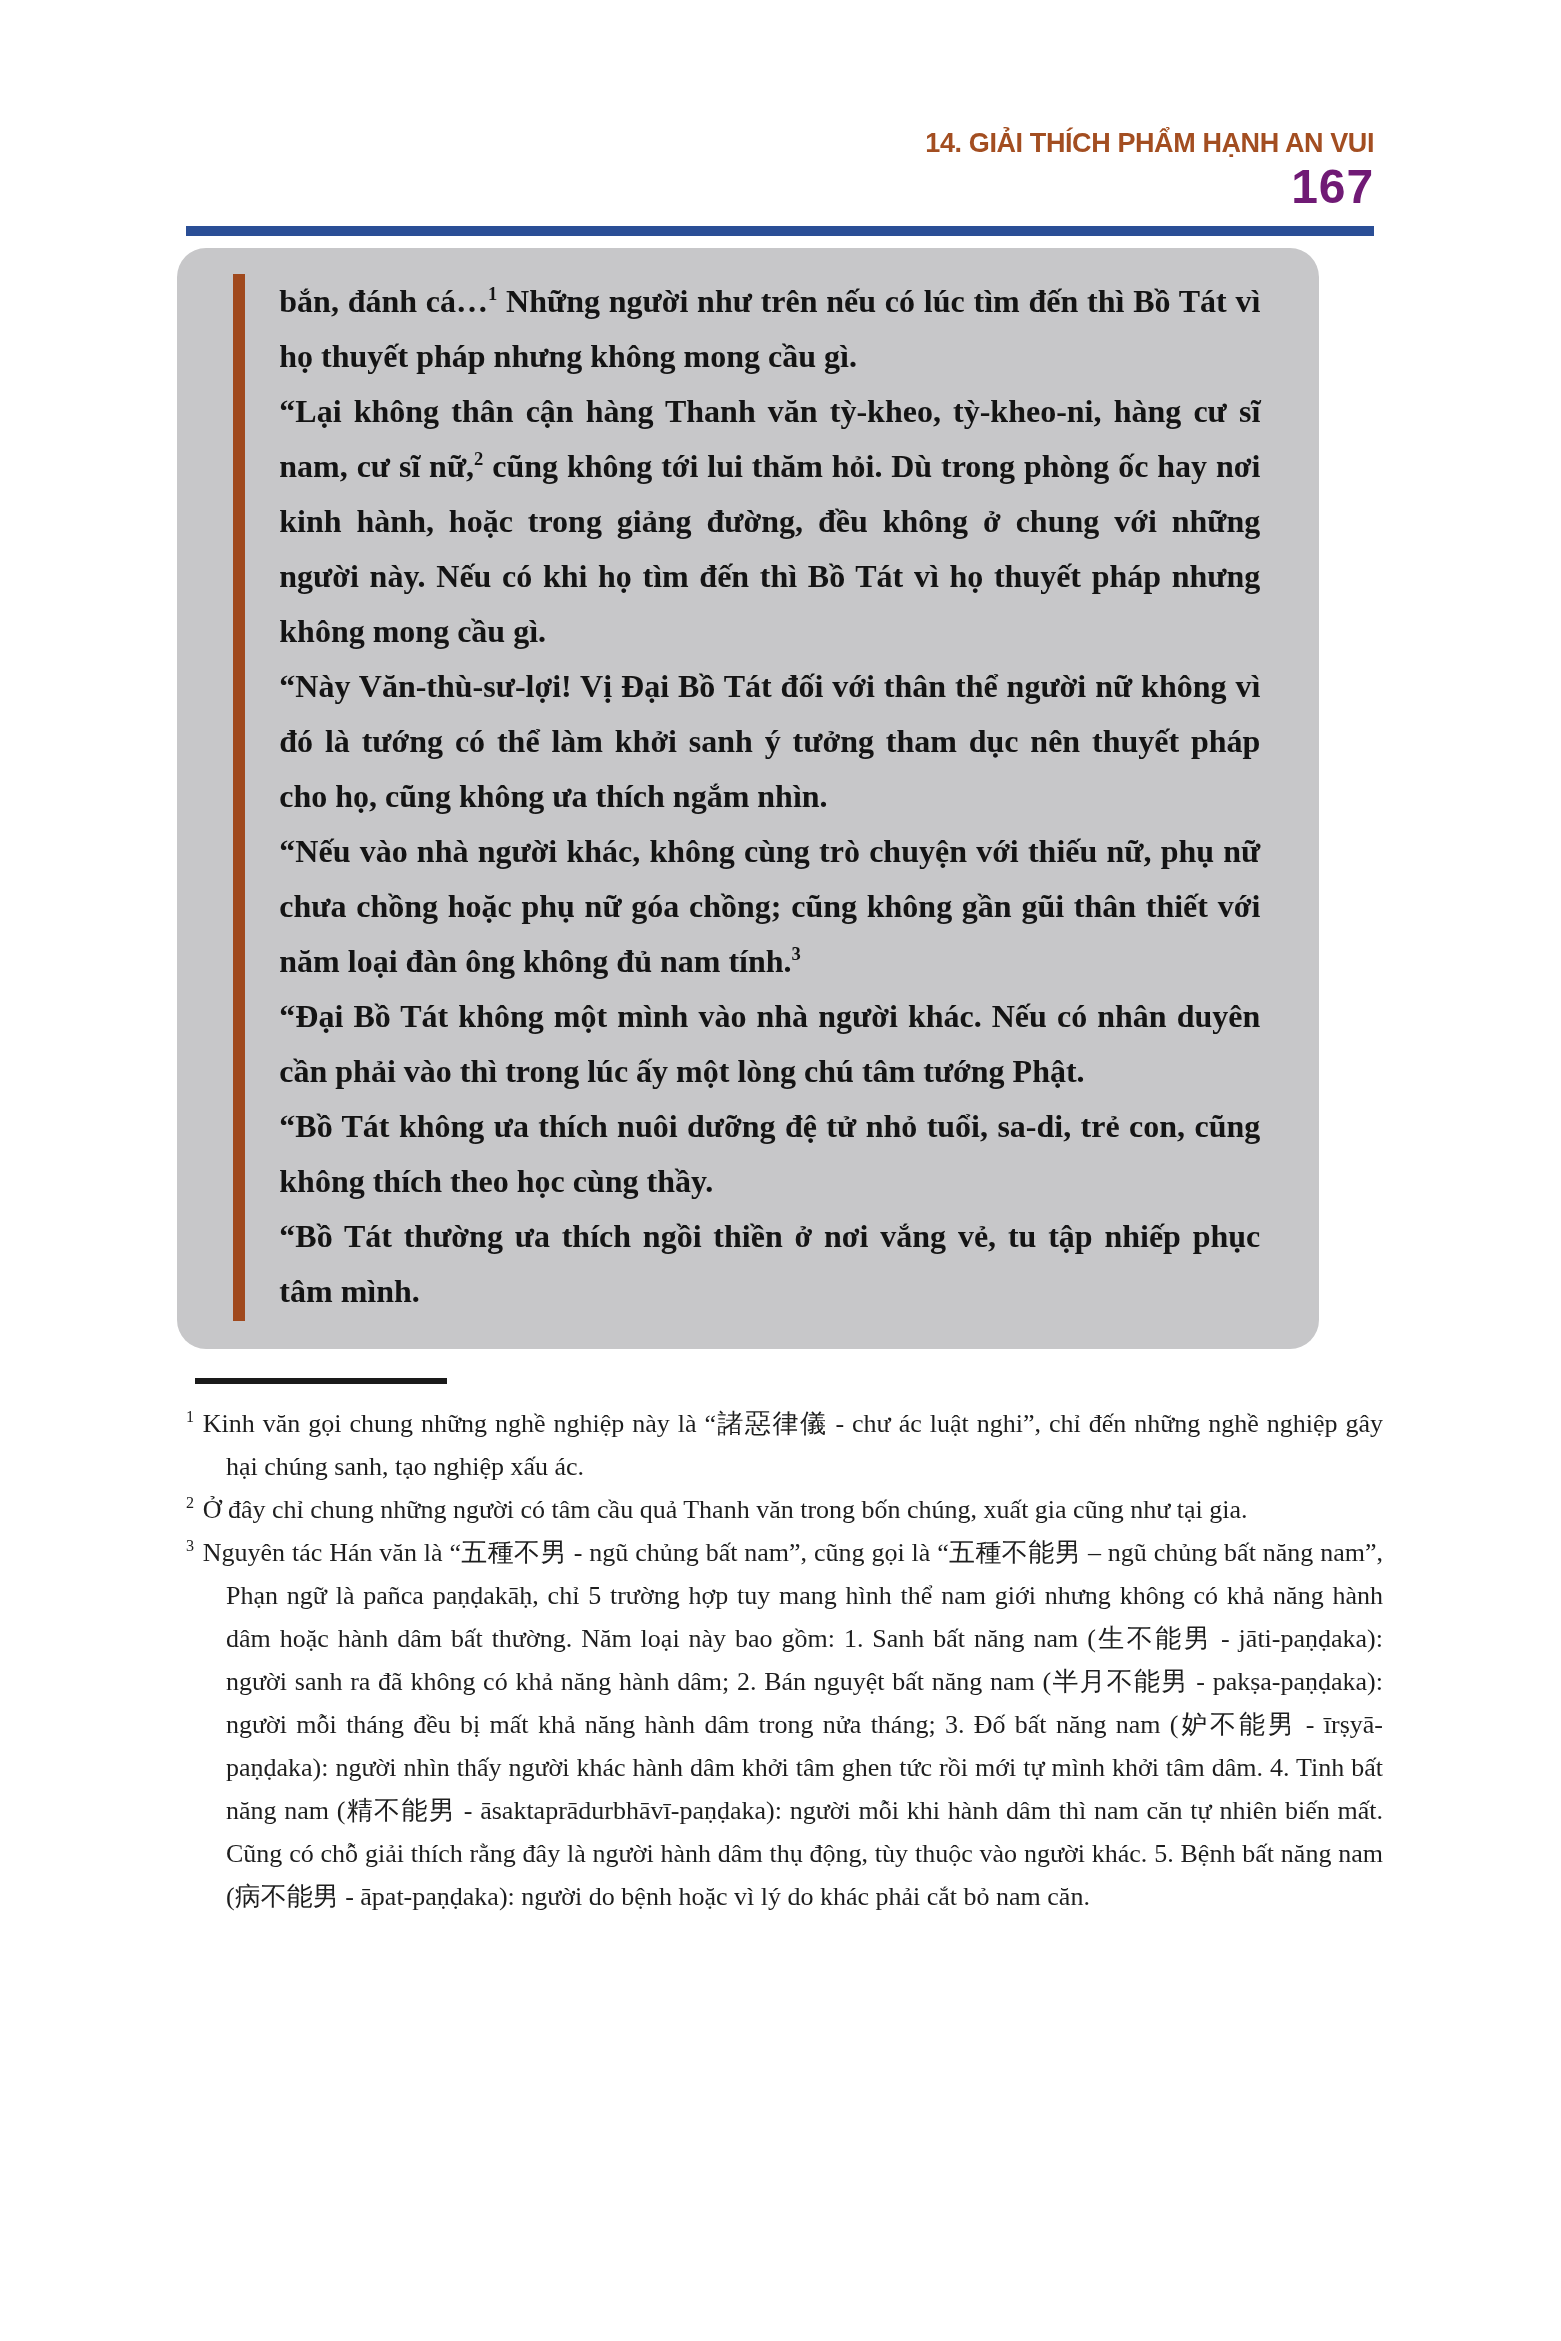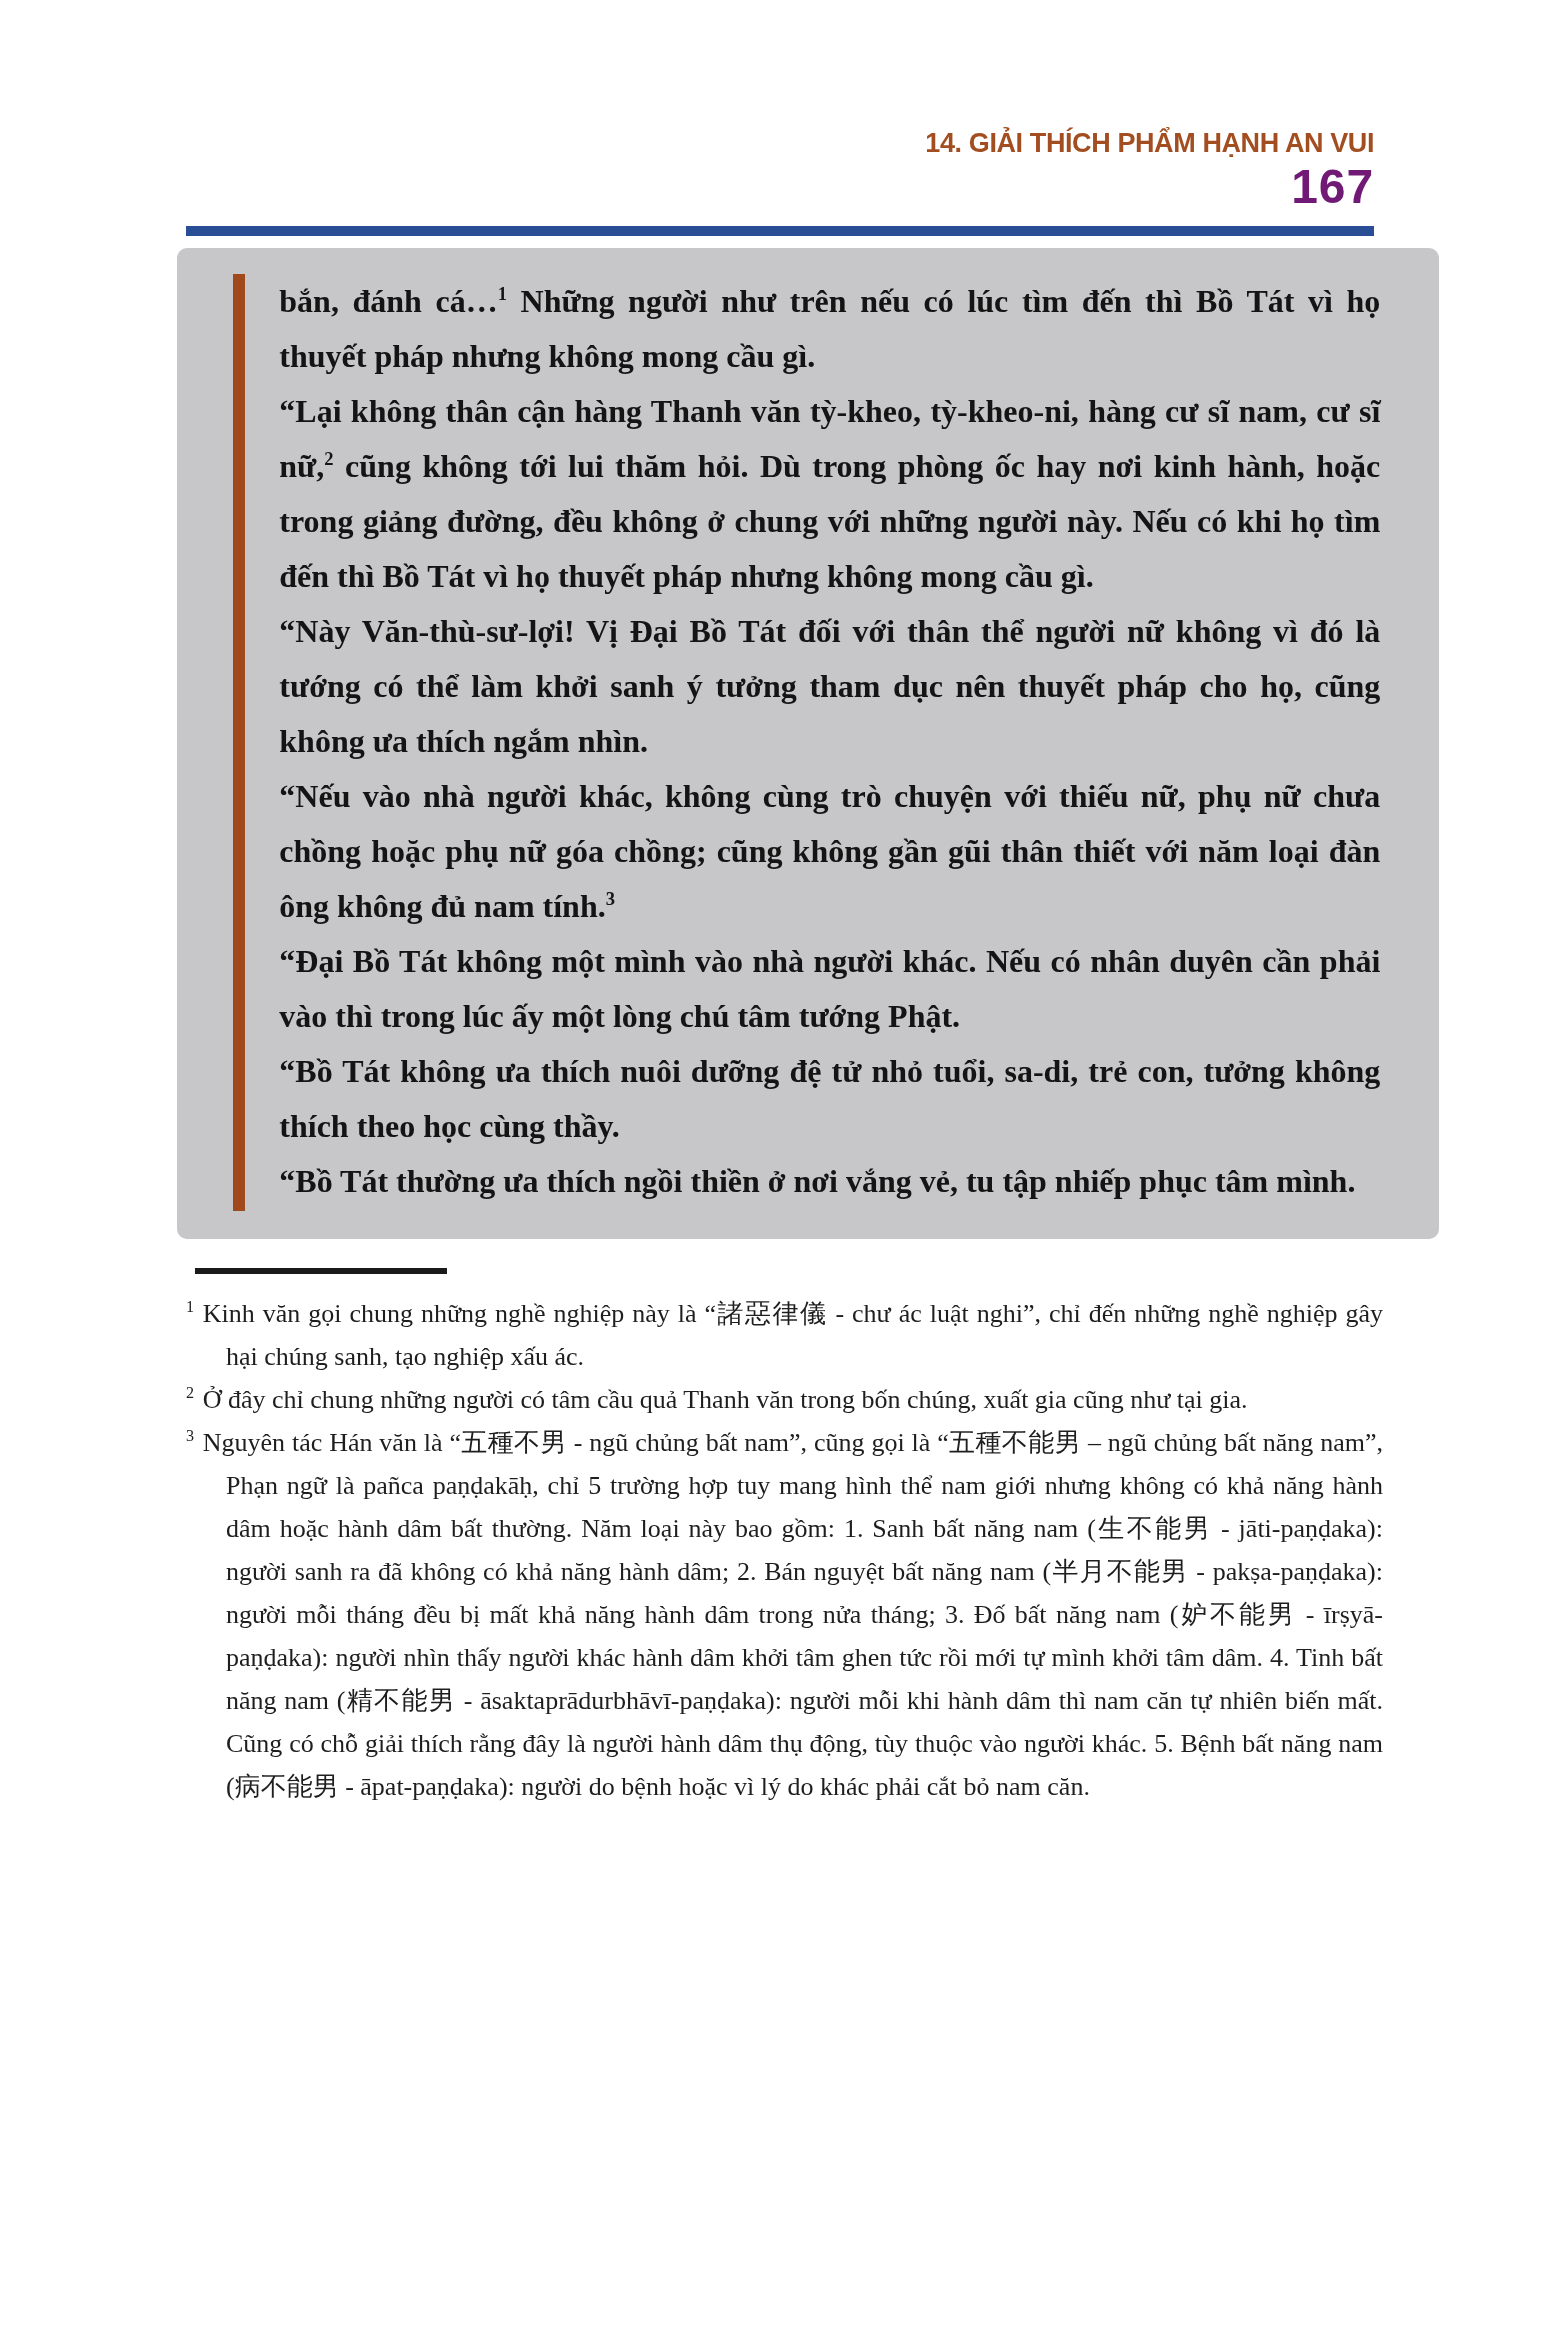--- a/index.html
+++ b/index.html
@@ -39,25 +39,25 @@
     font-weight:bold; font-size:48px; color:#701a75;
     letter-spacing:0.9px;
   }
   .head-rule{
     width:1188px; height:10.4px; background:var(--c-rule);
     margin-top:12px;
   }
   
   .quote-box{
     position:relative;
-    width:1262px;
+    width:1142px;
     margin-left:-8.7px;
     margin-top:12px;
     background:var(--c-quote-bg);
-    border-radius:10px;
+    border-radius:29px;
     padding:26px 59px 29.5px 102px;
   }
   .quote-accent-bar{
     position:absolute;
     left:56px; top:26px; bottom:28px; width:12px;
     background:var(--c-accent);
   }
   .quote-text p{
     margin:0;
     font-size:32px;
@@ -109,21 +109,21 @@
   <div class="head-rule"></div>
 
   <div class="quote-box">
     <div class="quote-accent-bar"></div>
     <div class="quote-text" id="quote-text">
         <p>bắn, đánh cá…<sup>1</sup> Những người như trên nếu có lúc tìm đến thì Bồ Tát vì họ thuyết pháp nhưng không mong cầu gì.</p>
         <p>“Lại không thân cận hàng Thanh văn tỳ-kheo, tỳ-kheo-ni, hàng cư sĩ nam, cư sĩ nữ,<sup>2</sup> cũng không tới lui thăm hỏi. Dù trong phòng ốc hay nơi kinh hành, hoặc trong giảng đường, đều không ở chung với những người này. Nếu có khi họ tìm đến thì Bồ Tát vì họ thuyết pháp nhưng không mong cầu gì.</p>
         <p>“Này Văn-thù-sư-lợi! Vị Đại Bồ Tát đối với thân thể người nữ không vì đó là tướng có thể làm khởi sanh ý tưởng tham dục nên thuyết pháp cho họ, cũng không ưa thích ngắm nhìn.</p>
         <p>“Nếu vào nhà người khác, không cùng trò chuyện với thiếu nữ, phụ nữ chưa chồng hoặc phụ nữ góa chồng; cũng không gần gũi thân thiết với năm loại đàn ông không đủ nam tính.<sup>3</sup></p>
         <p>“Đại Bồ Tát không một mình vào nhà người khác. Nếu có nhân duyên cần phải vào thì trong lúc ấy một lòng chú tâm tướng Phật.</p>
-        <p>“Bồ Tát không ưa thích nuôi dưỡng đệ tử nhỏ tuổi, sa-di, trẻ con, tưởng không thích theo học cùng thầy.</p>
+        <p>“Bồ Tát không ưa thích nuôi dưỡng đệ tử nhỏ tuổi, sa-di, trẻ con, cũng không thích theo học cùng thầy.</p>
         <p>“Bồ Tát thường ưa thích ngồi thiền ở nơi vắng vẻ, tu tập nhiếp phục tâm mình.</p>
       </div>
   </div>
 
   <div class="footnote-separator"></div>
 
   <div class="footnotes" id="footnotes">
       <p><sup>1</sup>Kinh văn gọi chung những nghề nghiệp này là “諸惡律儀 - chư ác luật nghi”, chỉ đến những nghề nghiệp gây hại chúng sanh, tạo nghiệp xấu ác.</p>
       <p><sup>2</sup>Ở đây chỉ chung những người có tâm cầu quả Thanh văn trong bốn chúng, xuất gia cũng như tại gia.</p>
       <p><sup>3</sup>Nguyên tác Hán văn là “五種不男 - ngũ chủng bất nam”, cũng gọi là “五種不能男 – ngũ chủng bất năng nam”, Phạn ngữ là pañca paṇḍakāḥ, chỉ 5 trường hợp tuy mang hình thể nam giới nhưng không có khả năng hành dâm hoặc hành dâm bất thường. Năm loại này bao gồm: 1. Sanh bất năng nam (生不能男 - jāti-paṇḍaka): người sanh ra đã không có khả năng hành dâm; 2. Bán nguyệt bất năng nam (半月不能男 - pakṣa-paṇḍaka): người mỗi tháng đều bị mất khả năng hành dâm trong nửa tháng; 3. Đố bất năng nam (妒不能男 - īrṣyā-paṇḍaka): người nhìn thấy người khác hành dâm khởi tâm ghen tức rồi mới tự mình khởi tâm dâm. 4. Tinh bất năng nam (精不能男 - āsaktaprādurbhāvī-paṇḍaka): người mỗi khi hành dâm thì nam căn tự nhiên biến mất. Cũng có chỗ giải thích rằng đây là người hành dâm thụ động, tùy thuộc vào người khác. 5. Bệnh bất năng nam (病不能男 - āpat-paṇḍaka): người do bệnh hoặc vì lý do khác phải cắt bỏ nam căn.</p>

